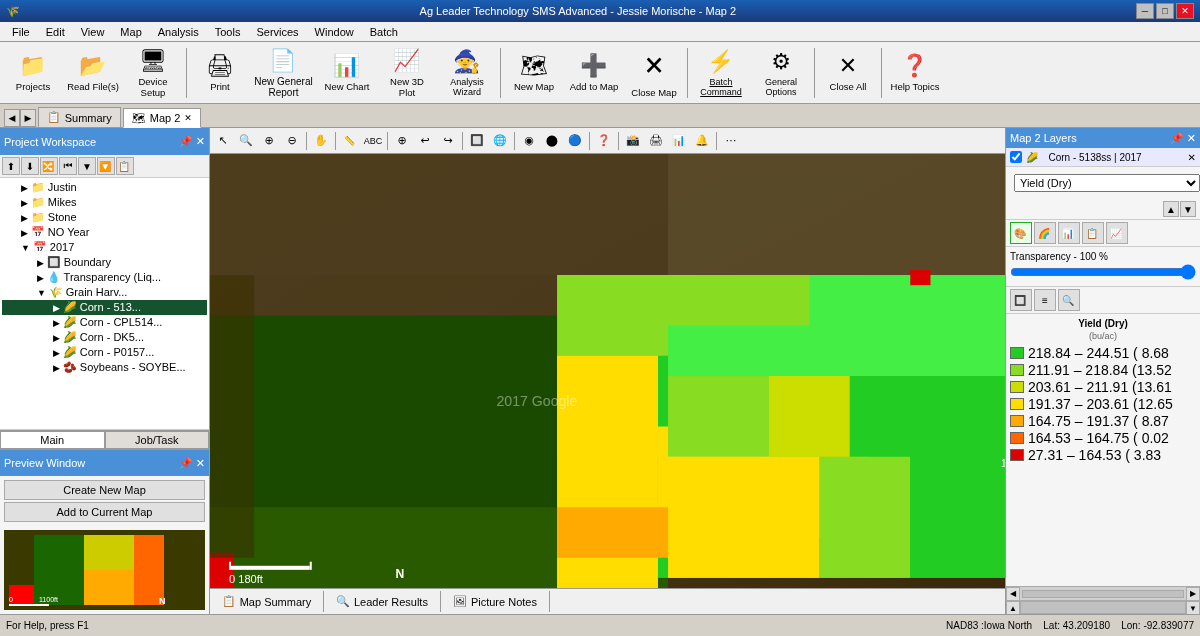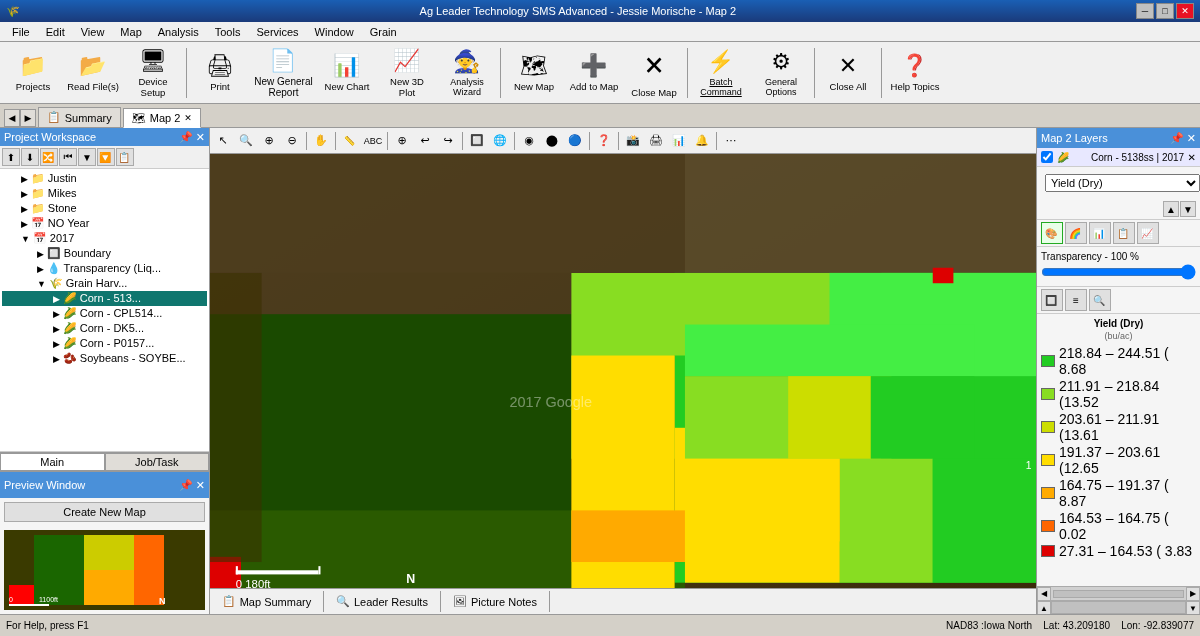--- a/index.html
+++ b/index.html
@@ -132,21 +132,21 @@
 
     
     #proj-header {
       background: #4a90d9;
       color: white;
       padding: 2px 4px;
       font-size: 11px;
       display: flex;
       justify-content: space-between;
       align-items: center;
-      height: 18px;
+      height: 27px;
     }
 
     
     #proj-tools {
       background: #f0f0f0;
       border-bottom: 1px solid #ccc;
       padding: 2px;
       display: flex;
       gap: 1px;
     }
@@ -166,21 +166,21 @@
       padding: 2px;
       background: white;
     }
     .tree-item {
       padding: 1px 0;
       cursor: pointer;
       white-space: nowrap;
       overflow: hidden;
       font-size: 11px;
     }
-    .tree-item.selected { background: #0f766e; color: white; }
+    .tree-item.selected { background: #14532d; color: white; }
     .tree-item .indent { display: inline-block; width: 16px; }
 
     
     #proj-tabs {
       display: flex;
       border-top: 1px solid #999;
       background: #d4d0c8;
     }
     .proj-tab {
       flex: 1;
@@ -430,21 +430,21 @@
 
 <div id="menubar">
   <span class="menu-item">File</span>
   <span class="menu-item">Edit</span>
   <span class="menu-item">View</span>
   <span class="menu-item">Map</span>
   <span class="menu-item">Analysis</span>
   <span class="menu-item">Tools</span>
   <span class="menu-item">Services</span>
   <span class="menu-item">Window</span>
-  <span class="menu-item">Grain</span>
+  <span class="menu-item">Batch</span>
 </div>
 
 <div id="toolbar">
   <div class="toolbar-btn">
     <div class="tb-icon">📁</div>
     <span>Projects</span>
   </div>
   <div class="toolbar-btn">
     <div class="tb-icon">📂</div>
     <span>Read File(s)</span>
@@ -633,20 +633,21 @@
     <div id="preview-window">
       <div id="preview-header">
         <span>Preview Window</span>
         <span style="display:flex;gap:3px;">
           <span style="cursor:pointer;">📌</span>
           <span style="cursor:pointer;">✕</span>
         </span>
       </div>
       <div id="preview-buttons">
         <div class="preview-btn">Create New Map</div>
+        <div class="preview-btn">Add to Current Map</div>
       </div>
 
       <div style="margin:4px; position:relative; height:80px; overflow:hidden;">
         <svg width="100%" height="80">
           <rect x="0" y="0" width="100%" height="80" fill="#3a3a00"></rect>
           <rect x="30" y="5" width="130" height="70" fill="#1a6600"></rect>
           <rect x="80" y="5" width="80" height="35" fill="#cccc00"></rect>
           <rect x="80" y="40" width="80" height="35" fill="#ffaa00"></rect>
           <rect x="130" y="5" width="30" height="70" fill="#ff6600"></rect>
           <rect x="5" y="55" width="25" height="20" fill="#ff0000"></rect>
@@ -769,34 +770,34 @@
         <span>🔍</span>
         <span>Leader Results</span>
       </div>
       <div class="map-bottom-tab">
         <span>🖼</span>
         <span>Picture Notes</span>
       </div>
     </div>
   </div>
 
-  <div id="right-panel" style="width:164px; background:#f5f5f5; border-left:1px solid #999; display:flex; flex-direction:column; overflow:hidden;">
+  <div id="right-panel" style="width:195px; background:#f5f5f5; border-left:1px solid #999; display:flex; flex-direction:column; overflow:hidden;">
 
     <div id="layers-header" style="background:#4a90d9; color:white; padding:2px 4px; font-size:11px; display:flex; justify-content:space-between; height:20px; align-items:center;">
       <span>Map 2 Layers</span>
       <span style="display:flex;gap:3px;">
         <span style="cursor:pointer;">📌</span>
         <span style="cursor:pointer;">✕</span>
       </span>
     </div>
 
     <div class="layer-item" style="display:flex; align-items:center; padding:3px 4px; background:#e8e8ff; border-bottom:1px solid #ccc;">
       <input type="checkbox" checked="" class="layer-checkbox" style="">
       <span>🌽</span>
-      <span style="flex:1; font-size:10px; margin-left:18px;text-align:center;">Corn - 5138ss | 2017</span>
+      <span style="flex:1; font-size:10px; margin-left:10px;">Corn - 5138ss | 2017</span>
       <span class="layer-close">✕</span>
     </div>
 
     <div style="padding:3px 4px;">
       <select id="layer-dropdown" style="width:100%; font-size:11px;">
         <option>Yield (Dry)</option>
       </select>
     </div>
 
     <div style="display:flex; padding:2px 4px; justify-content:flex-end;">

